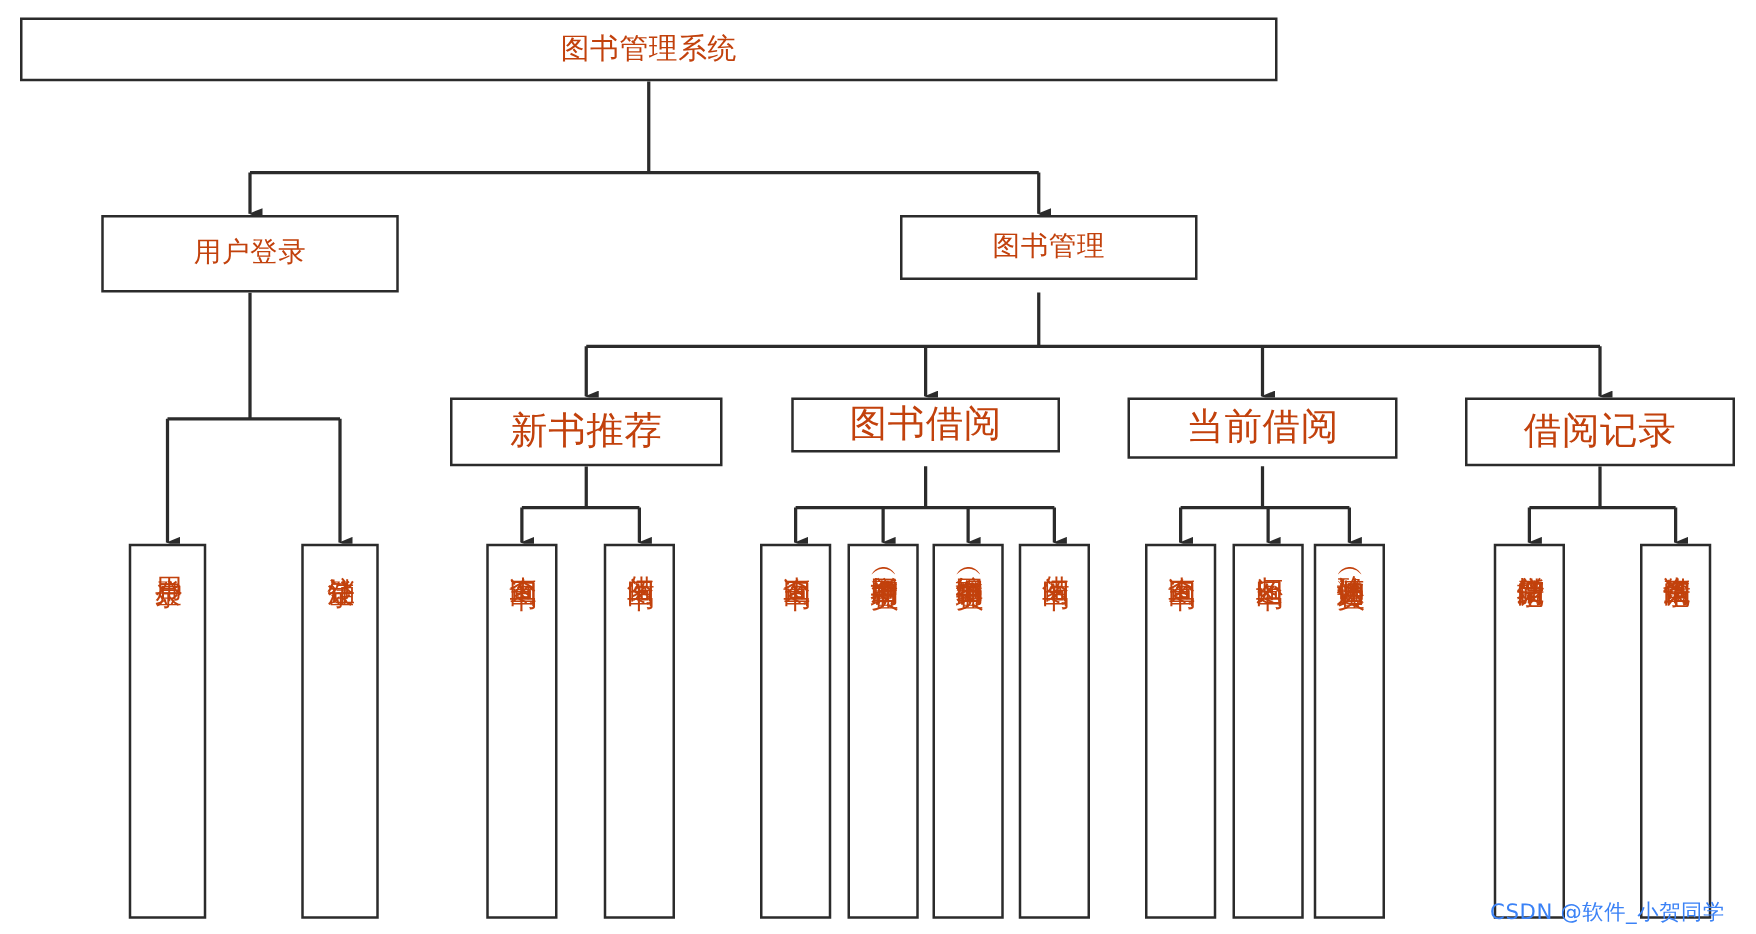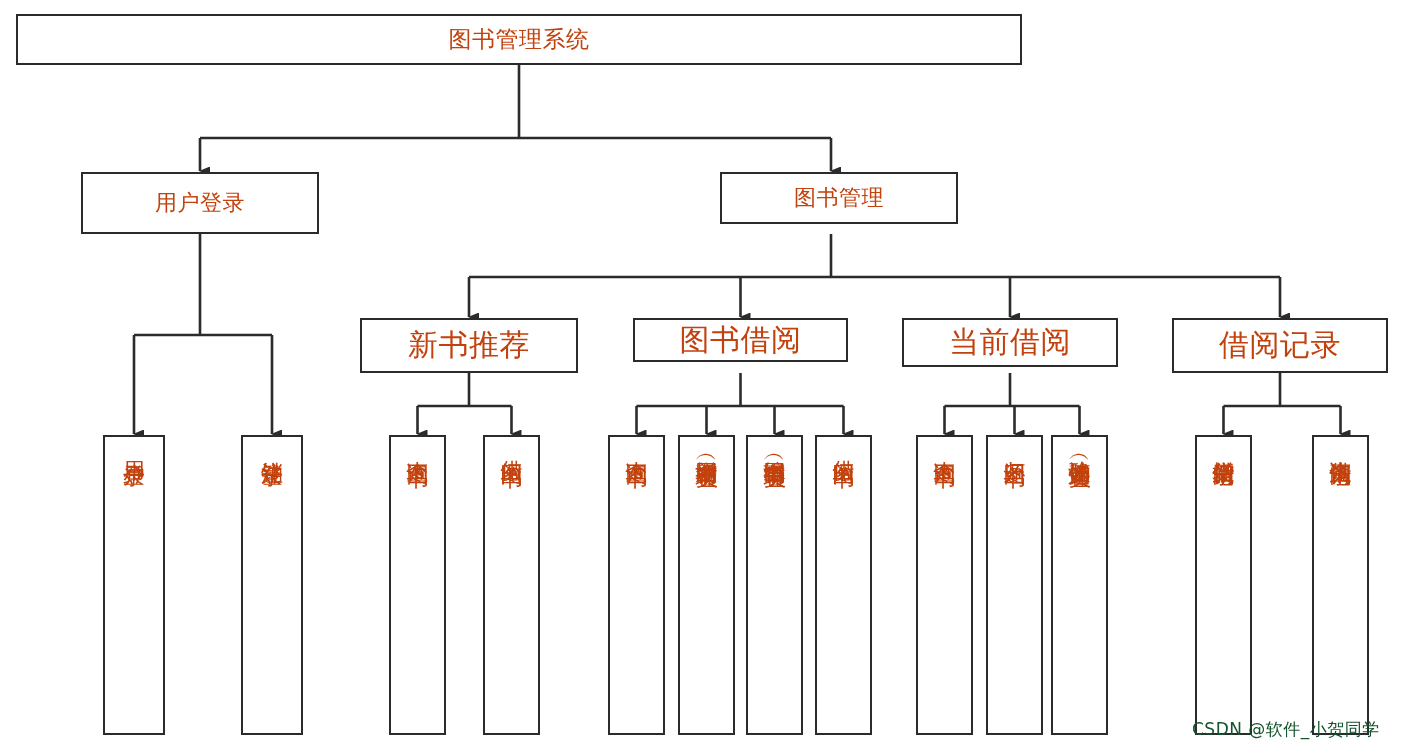--- a/index.html
+++ b/index.html
@@ -174,15 +174,15 @@
         <span class="node-label">确认归还（管理员）</span>
       </div>
       <div class="node leaf tall-text" style="left: 1195px; top: 435px; width: 57px; height: 300px;">
         <span class="node-label">新增借阅记录</span>
       </div>
       <div class="node leaf tall-text" style="left: 1312px; top: 435px; width: 57px; height: 300px;">
         <span class="node-label">查询借阅记录</span>
       </div>
     </div>
 
-  <div class="watermark" style="left: 1192px; top: 718px; color: #14532d;">CSDN @软件_小贺同学</div>
+  <div class="watermark" style="left: 1192px; top: 718px; color: #3b82f6;">CSDN @软件_小贺同学</div>
 
 </div>
 
 </body></html>

